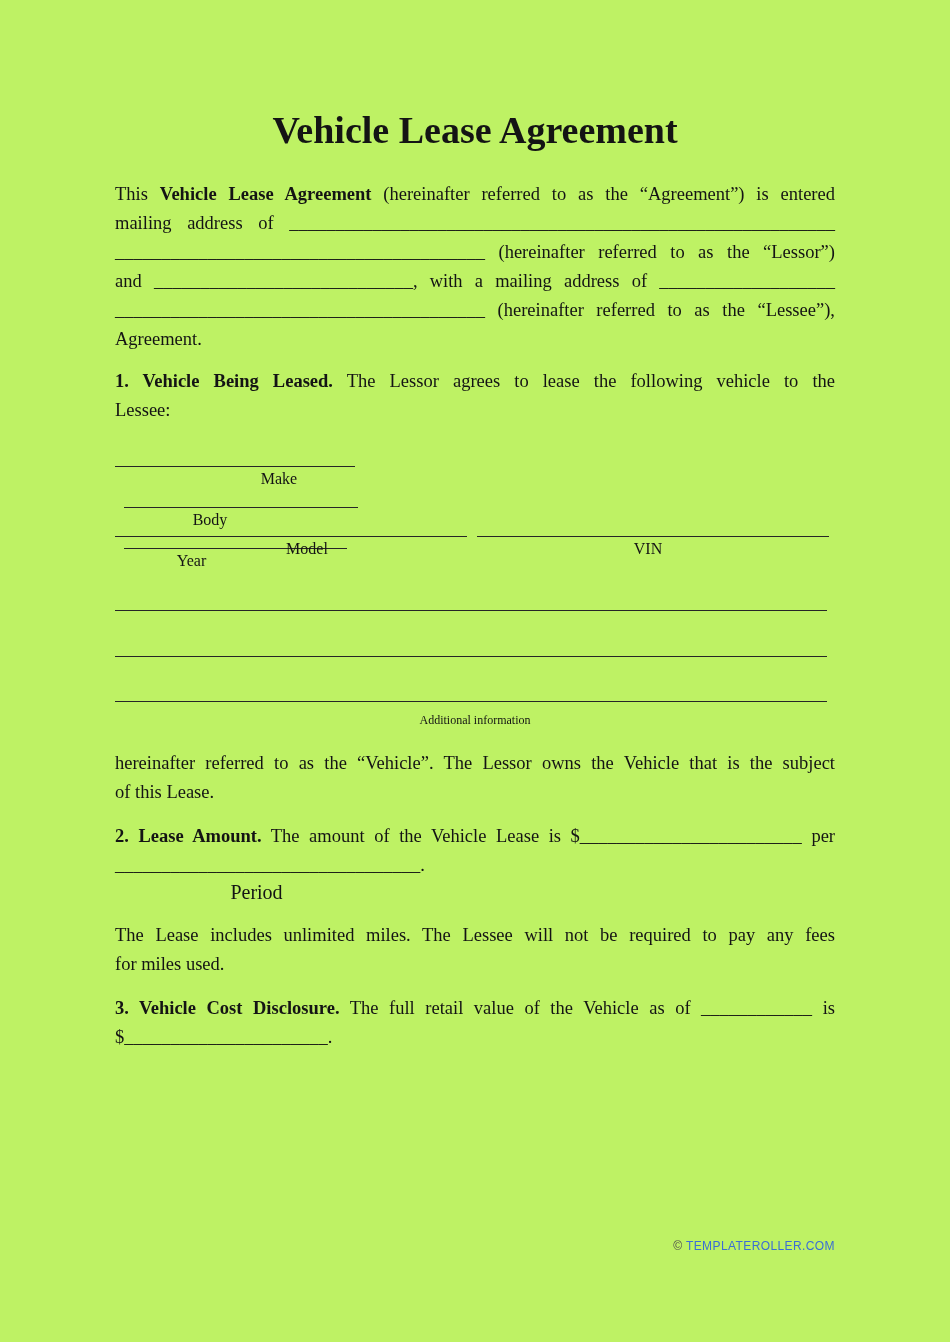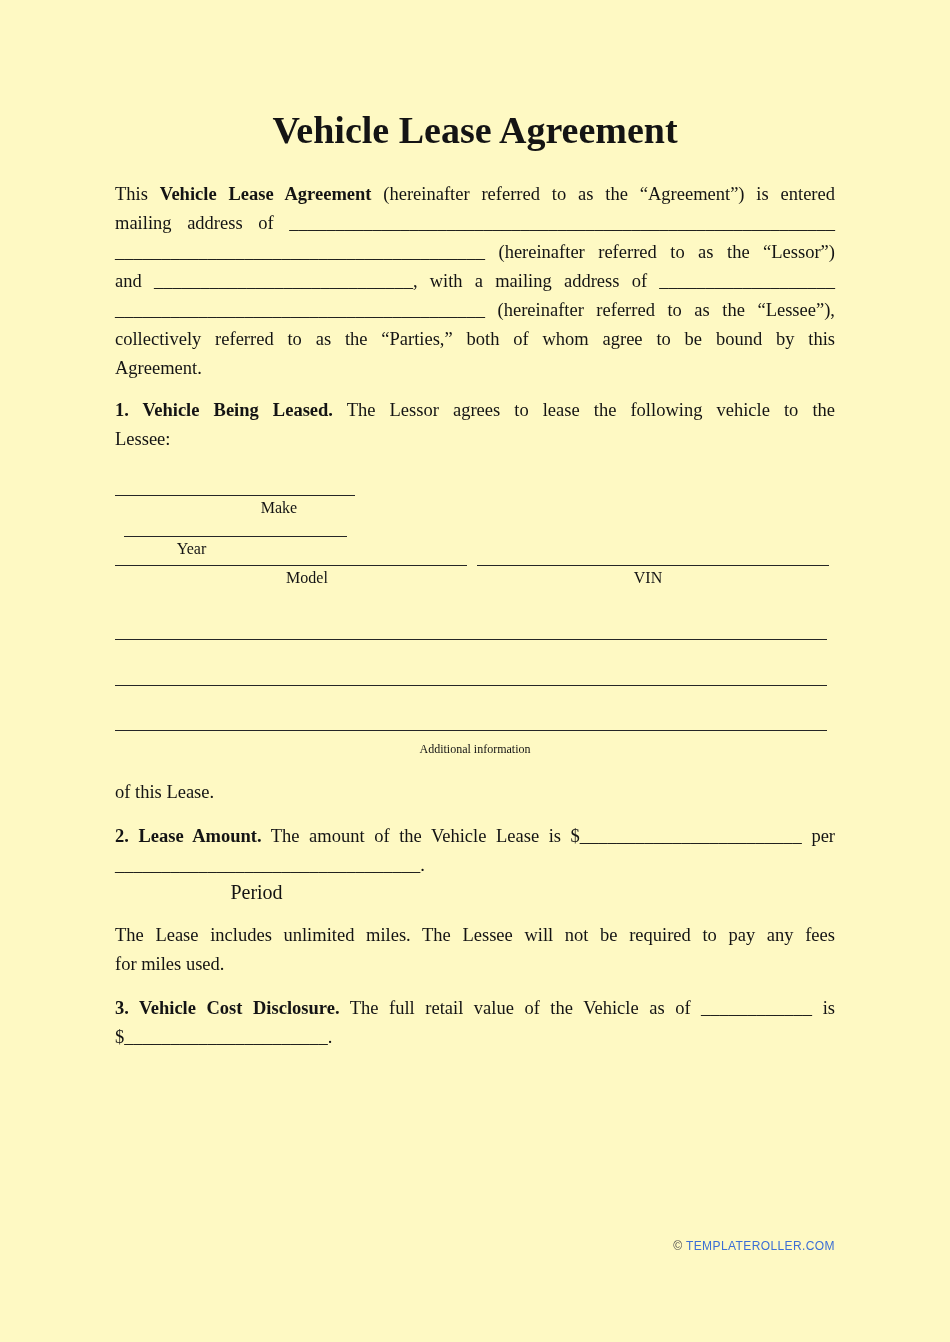--- a/index.html
+++ b/index.html
@@ -1,20 +1,20 @@
 <!DOCTYPE html>
 <html><head>
 <meta charset="utf-8">
 <style>
   html, body { margin: 0; padding: 0; background: #ffffff; }
   .page {
     position: relative;
     width: 950px;
     height: 1342px;
-    background: #fef9c3;
+    background: #bef264;
     box-sizing: border-box;
     padding: 0 115px;
     overflow: hidden;
     font-family: "Liberation Serif", "DejaVu Serif", serif;
     font-size: 18.5px;
     line-height: 29px;
     color: #141414;
   }
   .title {
     font-size: 38px;
@@ -88,33 +88,36 @@
 <div class="page">
 
   <h1 class="title">Vehicle Lease Agreement</h1>
 
   <div class="g26">
     <p class="jline"><span>This </span><span class="b">Vehicle Lease Agreement</span><span> (hereinafter referred to as the “Agreement”) is entered</span></p>
     <p class="jline">mailing address of ___________________________________________________________</p>
     <p class="jline">________________________________________ (hereinafter referred to as the “Lessor”)</p>
     <p class="jline">and ____________________________, with a mailing address of ___________________</p>
     <p class="jline">________________________________________ (hereinafter referred to as the “Lessee”),</p>
-    <p class="jline">collectively referred to as the “Parties,” both of whom agree to be bound by this</p>
     <p class="lline">Agreement.</p>
   </div>
 
   <div class="g13">
     <p class="jline"><span class="b">1. Vehicle Being Leased.</span><span> The Lessor agrees to lease the following vehicle to the</span></p>
     <p class="lline">Lessee:</p>
   </div>
 
   <div class="vrow vrow1">
     <div class="vcell w1">
       <div class="vline"></div>
       <div class="vlabel shift-make">Make</div>
+    </div>
+    <div class="vcell w2">
+      <div class="vline"></div>
+      <div class="vlabel shift-body">Body</div>
     </div>
     <div class="vcell w3">
       <div class="vline"></div>
       <div class="vlabel shift-year">Year</div>
     </div>
   </div>
 
   <div class="vrow vrow2">
     <div class="vcell w4">
       <div class="vline"></div>
@@ -125,20 +128,21 @@
       <div class="vlabel shift-vin">VIN</div>
     </div>
   </div>
 
   <div class="addline al1"></div>
   <div class="addline al2"></div>
   <div class="addline al3"></div>
   <div class="addlabel">Additional information</div>
 
   <div class="g19">
+    <p class="jline">hereinafter referred to as the “Vehicle”. The Lessor owns the Vehicle that is the subject</p>
     <p class="lline">of this Lease.</p>
   </div>
 
   <div class="g15">
     <p class="jline"><span class="b">2. Lease Amount.</span><span> The amount of the Vehicle Lease is $________________________ per</span></p>
     <p class="lline">_________________________________.</p>
     <div class="period-label">Period</div>
   </div>
 
   <div class="g19">

